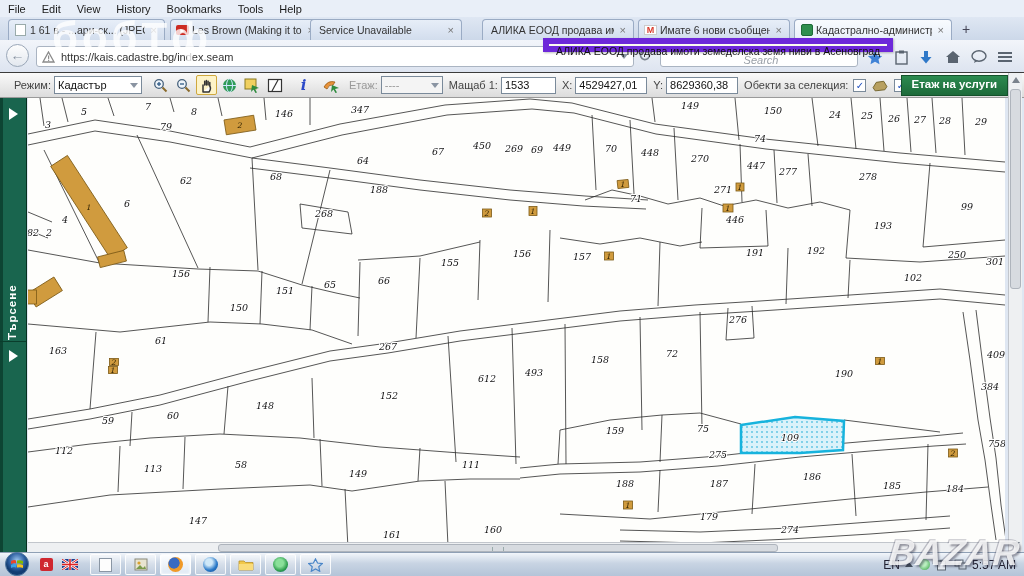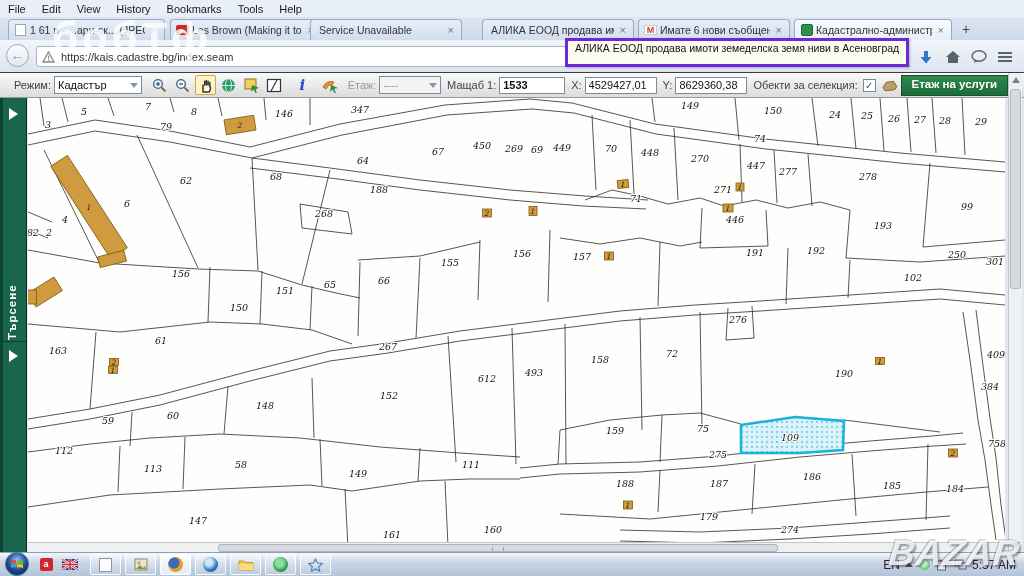--- a/index.html
+++ b/index.html
@@ -41,21 +41,21 @@
     border-top:5px solid #8a94a2;}
   #reloadbtn{left:638px;top:8px;width:16px;height:16px;}
   #searchfield{left:660px;top:6px;width:198px;height:21px;background:#fff;border:1px solid #aab4c2;
     border-radius:3px;display:flex;align-items:center;padding:0 5px;font-size:11px;flex-direction:column;}
   #searchfield .ph{color:#9aa0a8;font-style:italic;margin-left:4px;}
   .navic{top:9px;width:18px;height:16px;display:flex;align-items:center;justify-content:center;}
   #hamb{display:flex;flex-direction:column;justify-content:center;gap:2px;}
   #hamb i{display:block;width:14px;height:2px;background:#5a6470;}
 
   
-  #tooltip{left:565px;top:38px;height:29px;background:#fbfbf0;border:3px solid #6d28d9;
+  #tooltip{left:543px;top:38px;height:14px;background:#fbfbf0;border:6px solid #6d28d9;
     font-size:10.5px;color:#111;padding:1px 7px;white-space:nowrap;z-index:60;box-shadow:1px 1px 2px rgba(0,0,0,.25);}
 
   
   #maptoolbar{left:0;top:73px;width:1024px;height:25px;background:linear-gradient(#fafafa,#dcdcdc);
     border-bottom:1px solid #9a9a9a;display:flex;align-items:center;padding-left:8px;font-size:11px;color:#444;}
   .tlabel{margin:0 3px 0 6px;white-space:nowrap;}
   .tselect{height:18px;background:#fff;border:1px solid #7a8a9a;display:flex;align-items:center;
     font-size:11px;color:#111;padding:0 3px;}
   .tselect .tri-d{margin-left:auto;}
   .tsel-dis{color:#999;background:#f4f4f4;}
@@ -289,21 +289,21 @@
       <path d="M1 9 Q5 2 12 4 L10 7 Q6 6 4 11 Z" fill="#e8923a" stroke="#9a5a10" stroke-width="0.8"></path>
       <path d="M9 7 16 10 12 11 14 14.5 12.5 15 10.5 11.5 8 14 Z" fill="#2e8b3e"></path>
     </svg>
   </div>
   <span class="tlabel" style="color:#999;">Етаж:</span>
   <div class="tselect tsel-dis" style="width:62px;">
     <span>----</span>
     <span class="tri-d"></span>
   </div>
   <span class="tlabel">Мащаб 1:</span>
-  <input class="tinput" style="width: 66px; font-weight: bold;" value="1533">
+  <input class="tinput" style="width: 55px;" value="1533">
   <span class="tlabel">X:</span>
   <input class="tinput" style="width: 72px;" value="4529427,01">
   <span class="tlabel">Y:</span>
   <input class="tinput" style="width: 72px;" value="8629360,38">
   <span class="tlabel">Обекти за селекция:</span>
   <span class="chk">✓</span>
   <svg class="qicon" width="15" height="13" viewBox="0 0 15 13">
     <path d="M1 9 4 4 11 3 14 8 12 11 3 12 Z" fill="#b8a060" stroke="#6a5a20" stroke-width="0.8"></path>
   </svg>
   <span class="chk">✓</span>

